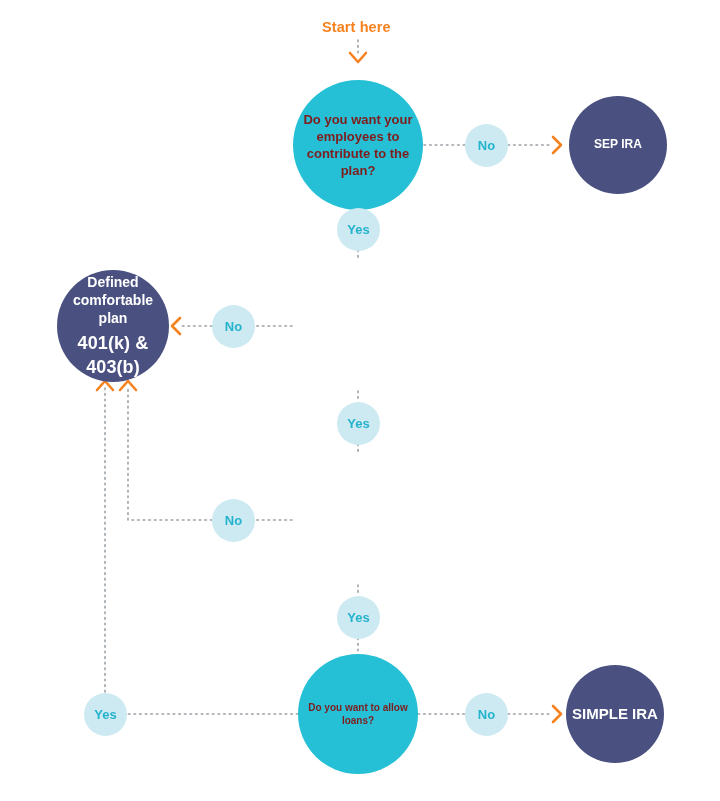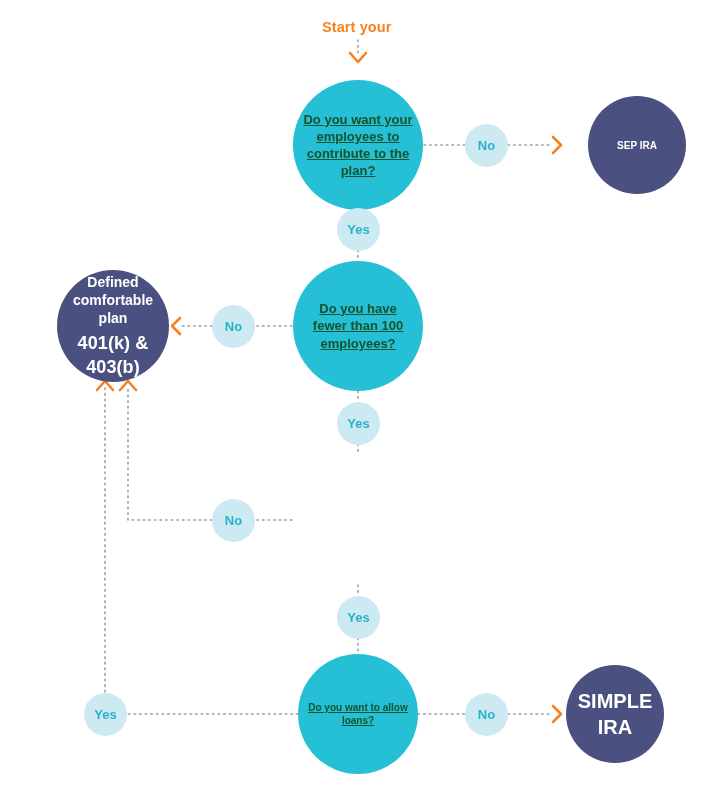--- a/index.html
+++ b/index.html
@@ -30,24 +30,23 @@
     border-radius: 50%;
     display: flex;
     flex-direction: column;
     align-items: center;
     justify-content: center;
     text-align: center;
     box-sizing: border-box;
   }
   .node-question {
     background: #25c0d5;
-    color: #14532d;
+    color: #7f1d1d;
     font-weight: bold;
     line-height: 1.32;
-    text-decoration: underline;
   }
   .node-outcome {
     background: #4a5180;
     color: #ffffff;
     font-weight: bold;
     line-height: 1.3;
   }
   .node-label {
     background: #cdeaf3;
     color: #25b3cc;
@@ -115,40 +114,37 @@
 
       <polyline points="180,318 172,326 180,334"></polyline>
 
       <polyline points="97,390 105,381 113,390"></polyline>
       <polyline points="120,390 128,381 136,390"></polyline>
 
       <polyline points="553,706 561,714 553,722"></polyline>
     </g>
   </svg>
 
-  <div class="start-text" style="left:322px; top:19px;">Start your</div>
+  <div class="start-text" style="left:322px; top:19px;">Start here</div>
 
   <div class="node node-question" style="left:293px; top:80px; width:130px; height:130px; font-size:13px;">
     <span class="q-text">Do you want your employees to contribute to the plan?</span>
   </div>
 
-  <div class="node node-outcome" style="left:588px; top:96px; width:98px; height:98px; font-size:10px;">
+  <div class="node node-outcome" style="left:569px; top:96px; width:98px; height:98px; font-size:12px;">
     <span>SEP IRA</span>
   </div>
 
   <div class="node node-label" style="left:465px; top:124px; width:43px; height:43px; font-size:13px;">
     <span>No</span>
   </div>
   <div class="node node-label" style="left:337px; top:208px; width:43px; height:43px; font-size:13px;">
     <span>Yes</span>
   </div>
 
-  <div class="node node-question" style="left:293px; top:261px; width:130px; height:130px; font-size:13px;">
-    <span class="q-text">Do you have fewer than 100 employees?</span>
-  </div>
 
   <div class="node node-outcome" style="left:57px; top:270px; width:112px; height:112px; font-size:14px;">
     <span>Defined comfortable plan</span>
     <span class="outcome-sub">401(k) &amp; 403(b)</span>
   </div>
 
   <div class="node node-label" style="left:212px; top:305px; width:43px; height:43px; font-size:13px;">
     <span>No</span>
   </div>
   <div class="node node-label" style="left:337px; top:402px; width:43px; height:43px; font-size:13px;">
@@ -160,21 +156,21 @@
     <span>No</span>
   </div>
   <div class="node node-label" style="left:337px; top:596px; width:43px; height:43px; font-size:13px;">
     <span>Yes</span>
   </div>
 
   <div class="node node-question" style="left:298px; top:654px; width:120px; height:120px; font-size:10px;">
     <span class="q-text">Do you want to allow loans?</span>
   </div>
 
-  <div class="node node-outcome" style="left:566px; top:665px; width:98px; height:98px; font-size:20px;">
+  <div class="node node-outcome" style="left:566px; top:665px; width:98px; height:98px; font-size:15px;">
     <span>SIMPLE IRA</span>
   </div>
 
   <div class="node node-label" style="left:465px; top:693px; width:43px; height:43px; font-size:13px;">
     <span>No</span>
   </div>
   <div class="node node-label" style="left:84px; top:693px; width:43px; height:43px; font-size:13px;">
     <span>Yes</span>
   </div>
 

